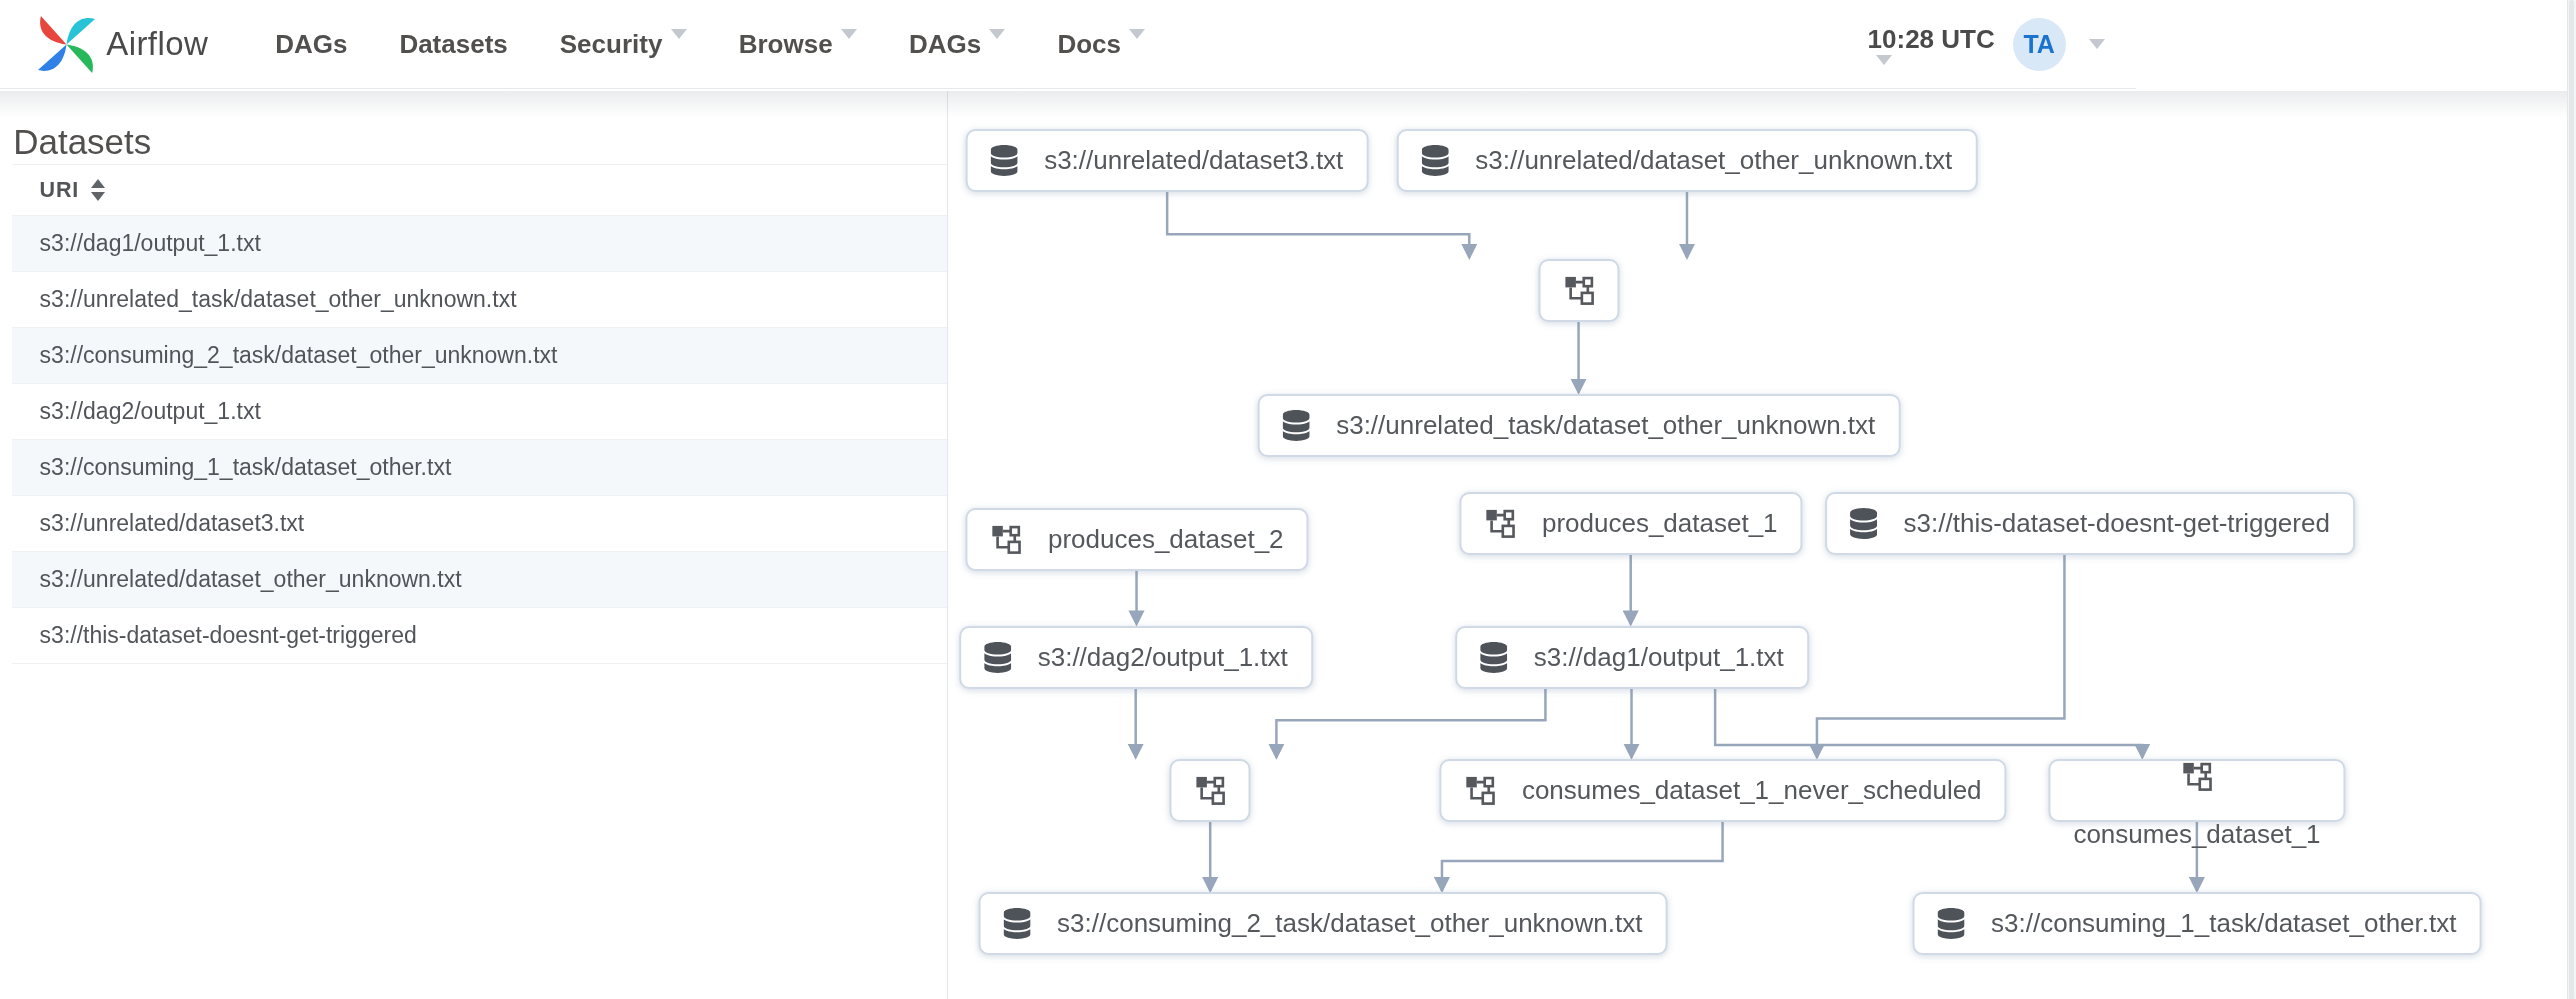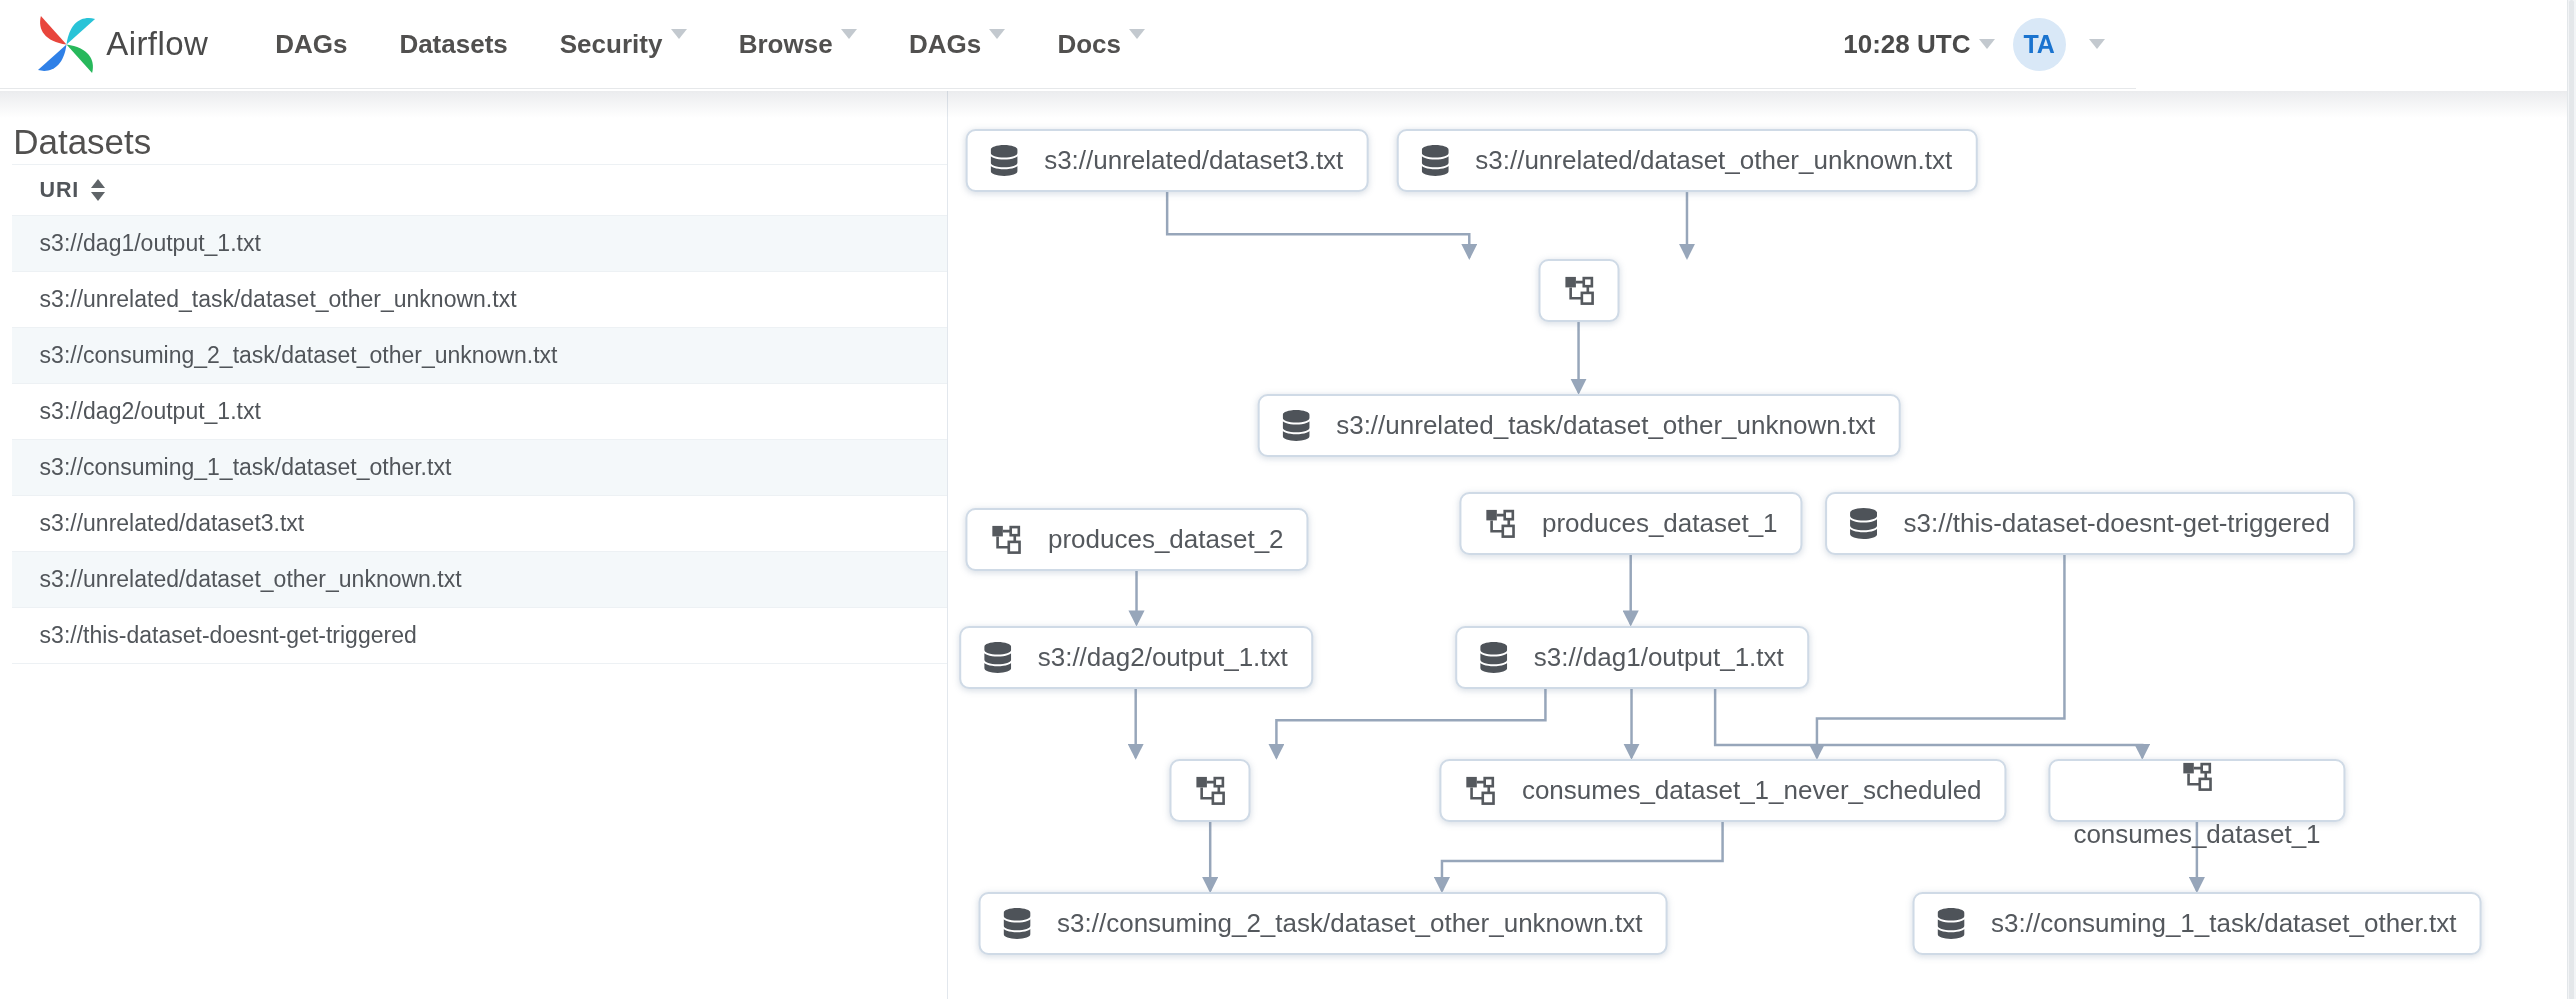--- a/index.html
+++ b/index.html
@@ -17,21 +17,21 @@
     border-bottom:1.7px solid var(--navbar-border); display:flex; align-items:center; z-index:6; box-sizing:border-box; }
   .nav-shadow { position:absolute; left:0; top:91px; width:2576px; height:26.5px; z-index:5; pointer-events:none;
     background:linear-gradient(to bottom, rgba(70,80,100,0.11), rgba(70,80,100,0)); }
   .brand { display:flex; align-items:center; margin-left:35px; gap:8.3px; }
   .brand-text { font-size:33px; color:#4a4a4a; letter-spacing:0.4px; }
   .nav-items { display:flex; align-items:center; margin-left:41px; }
   .nav-item { display:flex; padding:0 26px; font-size:26px; font-weight:bold; color:var(--text1); cursor:pointer; }
   .caret { width:0; height:0; border-left:8.3px solid transparent; border-right:8.3px solid transparent;
     border-top:10px solid #c3c9cf; margin-left:8.3px; display:inline-block; }
   .nav-right { margin-left:auto; display:flex; align-items:center; margin-right:31px; gap:18px; }
-  .clock { display:flex; align-items:center; font-size:26px; font-weight:bold; color:#4a4a4a; cursor:pointer; }
+  .clock { display:flex; align-items:flex-start; font-size:26px; font-weight:bold; color:#4a4a4a; cursor:pointer;flex-direction:column; }
   .avatar-wrap { display:flex; align-items:center; gap:15px; cursor:pointer; }
   .avatar { width:53px; height:53px; border-radius:50%; background:var(--avatar-bg);
     display:flex; align-items:center; justify-content:center; font-size:25px; font-weight:bold; color:var(--avatar-text); }
 
   
   .datasets-panel { position:absolute; left:0; top:91px; width:947px; z-index:3; }
   .panel-title { font-size:35px; font-weight:400; color:var(--text1); margin:31px 0 0 13.2px; }
   .uri-table { position:absolute; left:11.6px; top:73px; width:935px; border-top:1.7px solid var(--row-border); }
   .uri-header { height:50px; display:flex; align-items:center; padding-left:28px;
     border-bottom:1.7px solid var(--row-border); cursor:pointer; }

